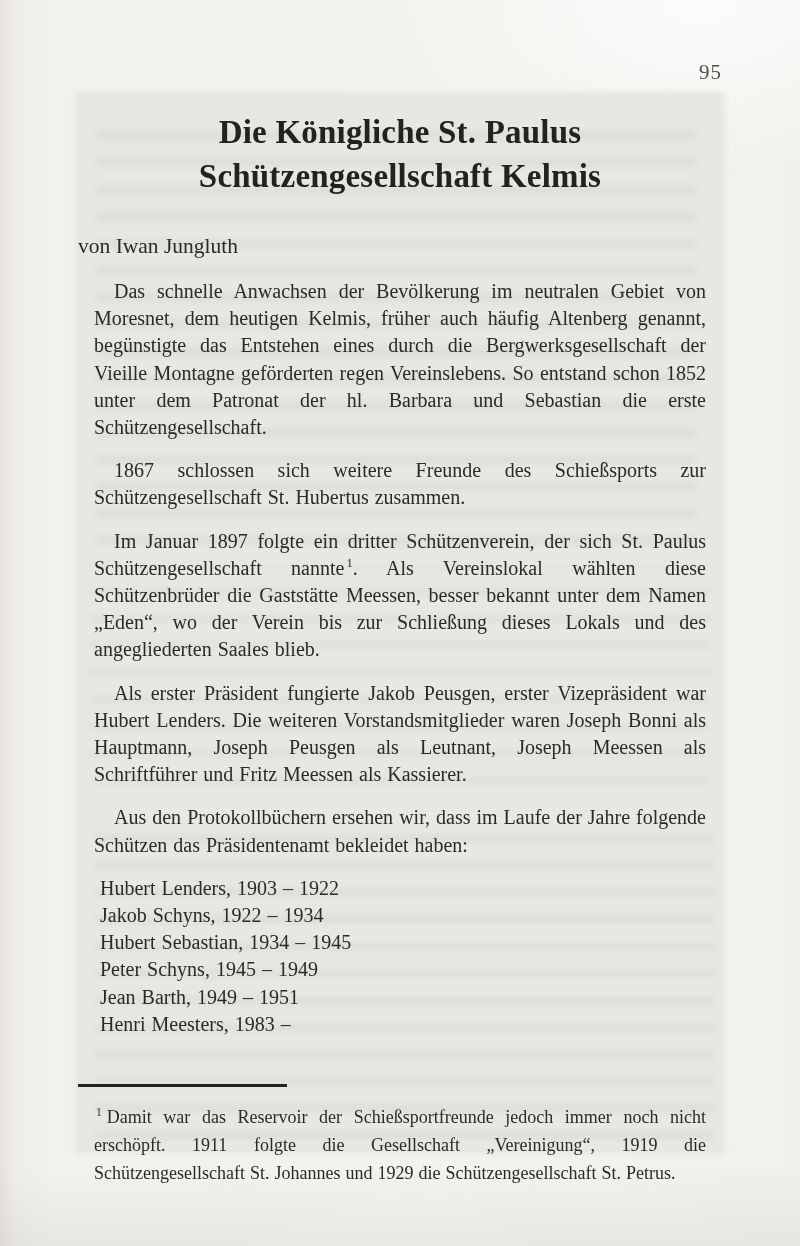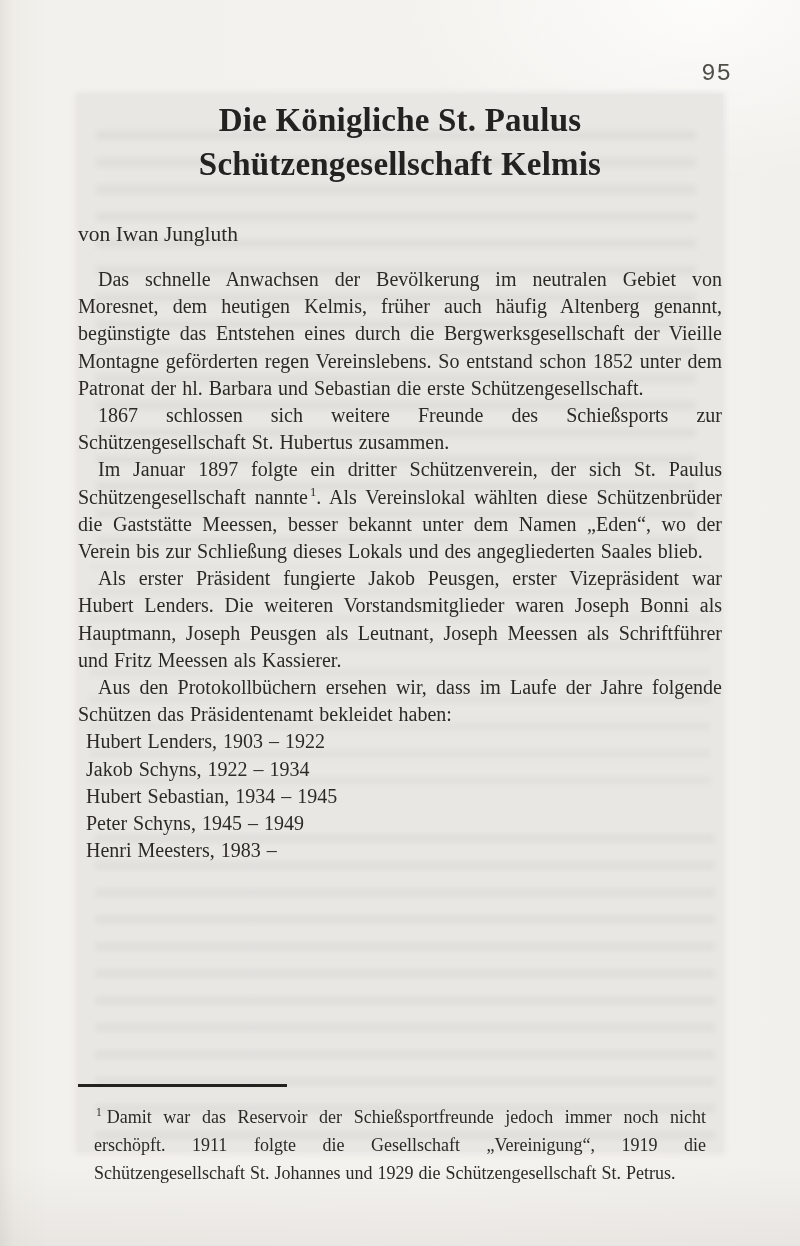--- a/index.html
+++ b/index.html
@@ -27,38 +27,38 @@
   .ghost{
     position:absolute;filter:blur(2.4px);
     background:repeating-linear-gradient(0deg,
       rgba(150,147,141,0.20) 0 9px, rgba(150,147,141,0) 9px 27px);
   }
   .ghost.g1{left:96px;top:125px;width:600px;height:420px;opacity:.5;}
   .ghost.g2{left:90px;top:565px;width:620px;height:220px;opacity:.33;}
   .ghost.g3{left:95px;top:820px;width:620px;height:320px;opacity:.45;}
 
   .page-number{
-    position:absolute;top:60px;right:68px;
-    font-size:24px;letter-spacing:1px;color:#504e48;font-family:Liberation Mono, monospace;
+    position:absolute;top:60px;right:78px;
+    font-size:21px;letter-spacing:1px;color:#504e48;
   }
-  .content{position:absolute;left:78px;top:0;width:644px;}
+  .content{position:absolute;left:78px;top:12px;width:644px;}
   .title{
     margin:98px 0 0;text-align:center;
     font-size:33px;line-height:44px;font-weight:bold;color:#242220;
     letter-spacing:.2px;
   }
   .title .tl{display:block;}
   .byline{margin-top:36px;font-size:21.5px;padding-right:2px;}
   .bodytext{
     margin-top:19px;font-size:20px;line-height:27.2px;
     text-align:justify;word-spacing:1px;
   }
-  .bodytext p{margin:0;text-indent:20px;}
+  .bodytext p{margin:16px;text-indent:20px;}
   .bodytext sup{font-size:12.5px;line-height:0;vertical-align:super;margin-left:2px;}
-  .presidents{margin-left:8px;}
+  .presidents{margin-left:22px;}
   .presidents .li{line-height:27.2px;}
   .footnote{position:absolute;top:1084px;left:78px;width:644px;}
   .fn-rule{width:209px;height:3px;background:#23221f;margin-bottom:7px;}
   .fn{margin:16px;font-size:18px;line-height:28px;text-align:justify;word-spacing:.5px;}
   .fn sup{font-size:11.5px;line-height:0;vertical-align:super;margin-right:5px;margin-left:2px;}
 </style>
 </head>
 <body>
 
 <div class="page">
@@ -85,20 +85,21 @@
       <p>1867 schlossen sich weitere Freunde des Schießsports zur Schützengesellschaft St. Hubertus zusammen.</p>
       <p><span>Im Januar 1897 folgte ein dritter Schützenverein, der sich St. Paulus Schützengesellschaft nannte</span><sup>1</sup><span>. Als Vereinslokal wählten diese Schützenbrüder die Gaststätte Meessen, besser bekannt unter dem Namen „Eden“, wo der Verein bis zur Schließung dieses Lokals und des angegliederten Saales blieb.</span></p>
       <p>Als erster Präsident fungierte Jakob Peusgen, erster Vizepräsident war Hubert Lenders. Die weiteren Vorstandsmitglieder waren Joseph Bonni als Hauptmann, Joseph Peusgen als Leutnant, Joseph Meessen als Schriftführer und Fritz Meessen als Kassierer.</p>
       <p>Aus den Protokollbüchern ersehen wir, dass im Laufe der Jahre folgende Schützen das Präsidentenamt bekleidet haben:</p>
 
       <div class="presidents">
         <div class="li">Hubert Lenders, 1903 – 1922</div>
         <div class="li">Jakob Schyns, 1922 – 1934</div>
         <div class="li">Hubert Sebastian, 1934 – 1945</div>
         <div class="li">Peter Schyns, 1945 – 1949</div>
+        <div class="li">Jean Barth, 1949 – 1951</div>
         <div class="li">Henri Meesters, 1983 –</div>
       </div>
     </div>
 
   </div>
 
   <div class="footnote">
     <div class="fn-rule"></div>
     <p class="fn"><sup>1</sup><span>Damit war das Reservoir der Schießsportfreunde jedoch immer noch nicht erschöpft. 1911 folgte die Gesellschaft „Vereinigung“, 1919 die Schützengesellschaft St. Johannes und 1929 die Schützengesellschaft St. Petrus.</span></p>
   </div>

